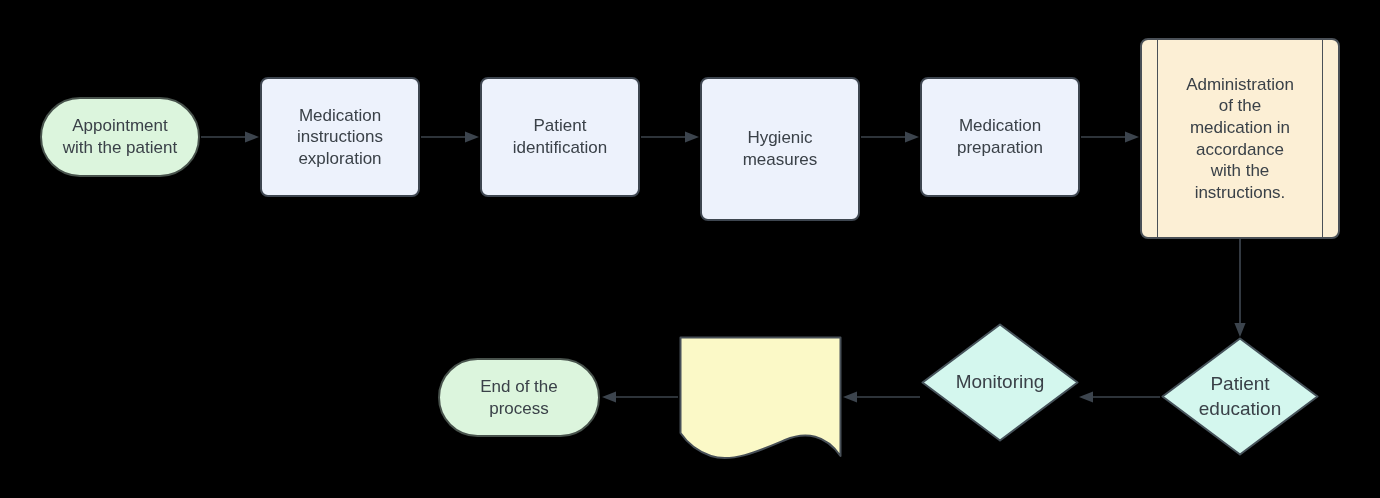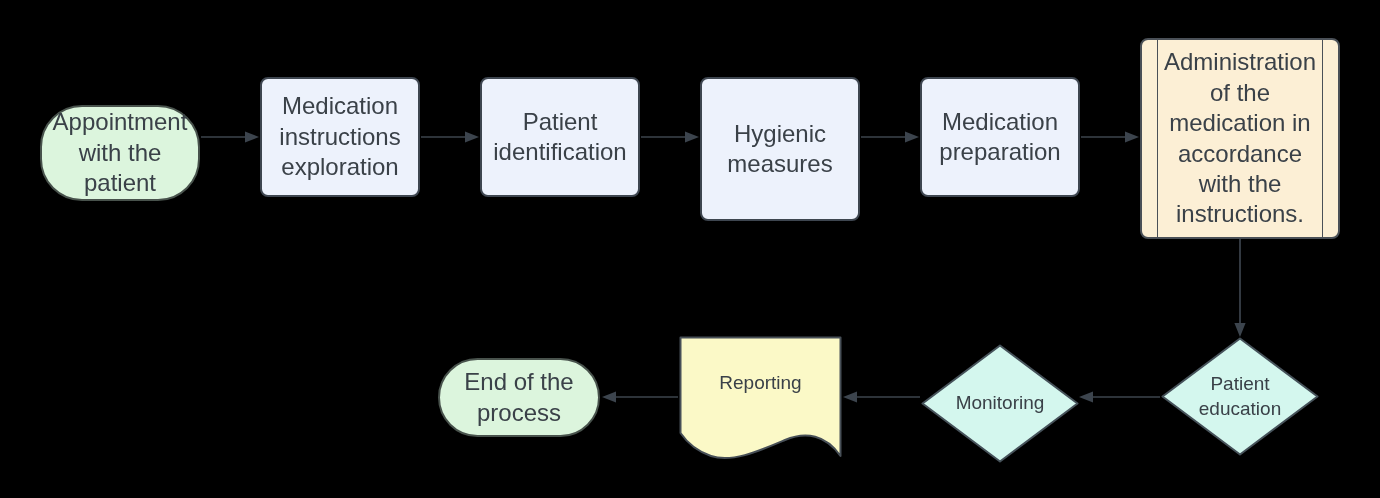--- a/index.html
+++ b/index.html
@@ -9,21 +9,21 @@
     background:#000000;
     font-family:"Liberation Sans", sans-serif;
     overflow:hidden;
   }
   .node{
     position:absolute;
     box-sizing:border-box;
     display:flex;align-items:center;justify-content:center;
     text-align:center;
     color:#3a4148;
-    font-size:24px;line-height:1.27;
+    font-size:17px;line-height:1.27;
     white-space:pre-line;
   }
   .terminator{
     background:#dcf5dd;
     border:2px solid #48524c;
     border-radius:42px;
   }
   .process{
     background:#edf2fc;
     border:2px solid #3e4650;
@@ -92,21 +92,21 @@
         <line x1="920" y1="397" x2="856" y2="397"></line>
         <polygon points="843,397 857,391.4 857,402.6" stroke="none"></polygon>
       </g>
       <g>
         <line x1="678" y1="397" x2="615" y2="397"></line>
         <polygon points="602,397 616,391.4 616,402.6" stroke="none"></polygon>
       </g>
     </g>
   </svg>
 
-  <div class="node terminator" style="left:40px;top:105px;width:160px;height:96px;">
+  <div class="node terminator" style="left:40px;top:97px;width:160px;height:80px;">
     <span>Appointment
 with the patient</span>
   </div>
 
   <div class="node process" style="left:260px;top:77px;width:160px;height:120px;">
     <span>Medication
 instructions
 exploration</span>
   </div>
 
@@ -137,35 +137,34 @@
   </div>
 
   <div class="shape-wrap" style="left:1161px;top:337px;width:158px;height:119px;">
     <svg width="158" height="119" viewBox="0 0 158 119">
       <polygon points="79,1.5 156.5,59.5 79,117.5 1.5,59.5" fill="#d4f7ee" stroke="#46525a" stroke-width="2" stroke-linejoin="round"></polygon>
     </svg>
     <div class="shape-label">Patient
 education</div>
   </div>
 
-  <div class="shape-wrap" style="left:921px;top:344px;width:158px;height:119px;">
+  <div class="shape-wrap" style="left:921px;top:323px;width:158px;height:119px;">
     <svg width="158" height="119" viewBox="0 0 158 119">
       <polygon points="79,1.5 156.5,59.5 79,117.5 1.5,59.5" fill="#d4f7ee" stroke="#46525a" stroke-width="2" stroke-linejoin="round"></polygon>
     </svg>
     <div class="shape-label">Monitoring</div>
   </div>
 
   <div class="shape-wrap" style="left:679px;top:336px;width:163px;height:126px;">
     <svg width="163" height="126" viewBox="0 0 163 126">
       <path d="M1.5,1.5 L161.5,1.5 L161.5,120
                C147,99 127,95 106,104
                C80,115 53,127 32,120
                C19,115.5 9,108 1.5,97 Z" fill="#fbf9c7" stroke="#474f57" stroke-width="2" stroke-linejoin="round"></path>
     </svg>
-    <div class="shape-label doc-label">Reporting</div>
   </div>
 
   <div class="node terminator" style="left:438px;top:358px;width:162px;height:79px;align-items:center;">
     <span>End of the
 process</span>
   </div>
 
 </div>
 
 </body></html>

